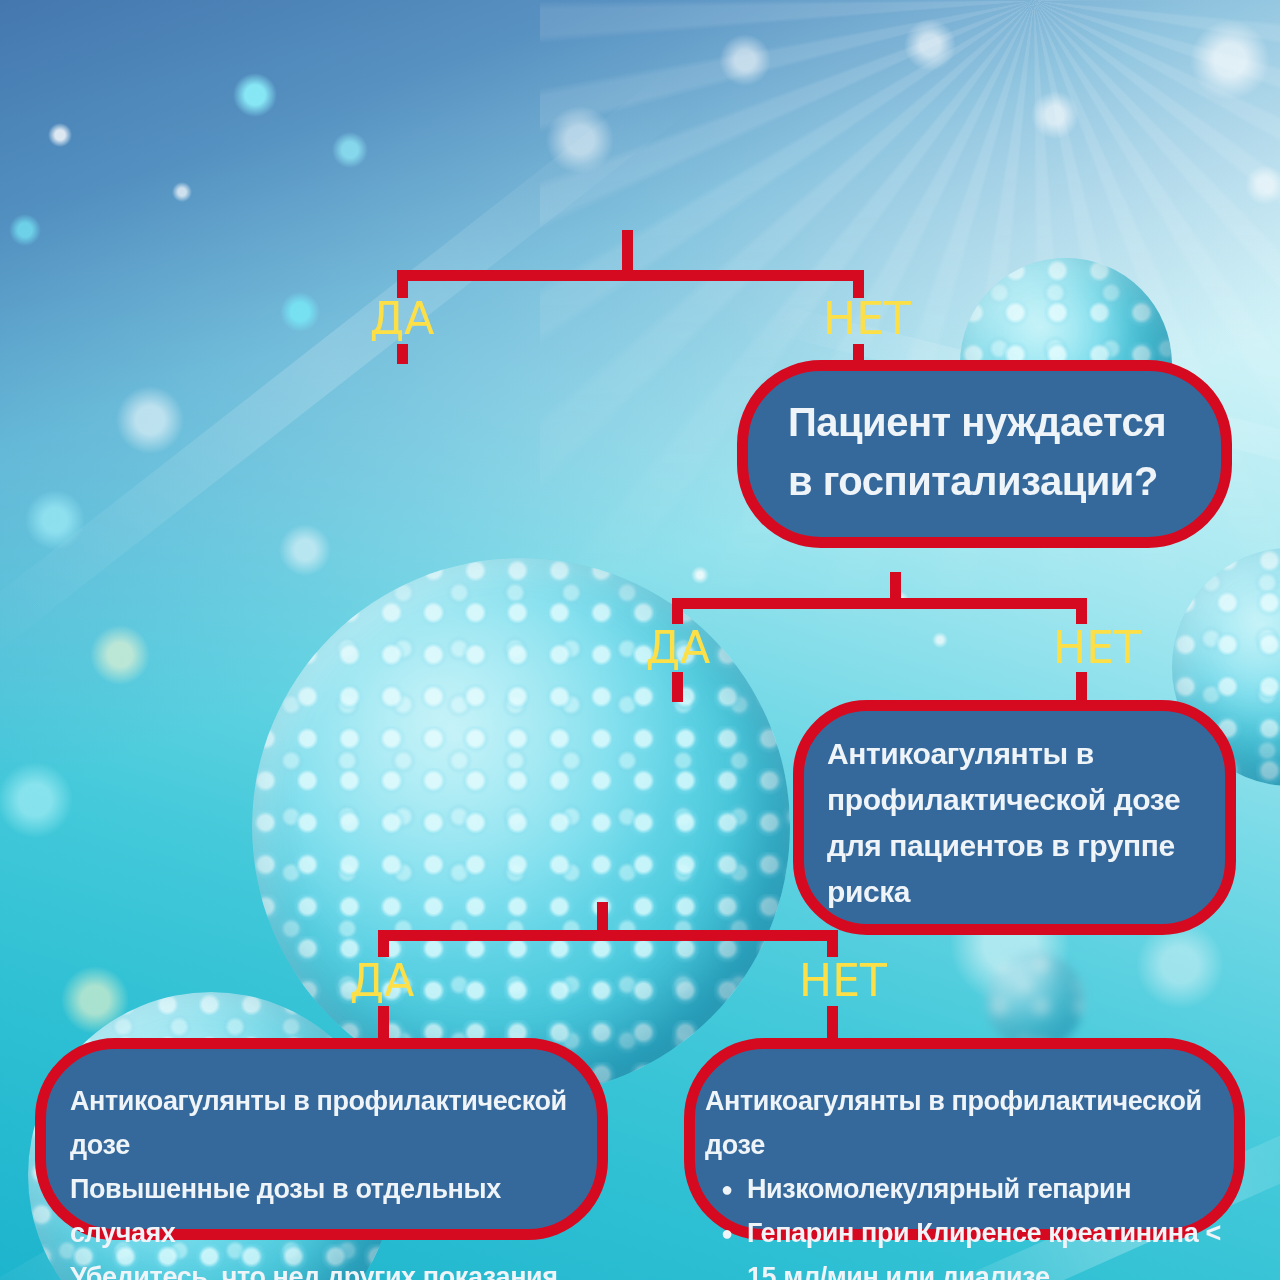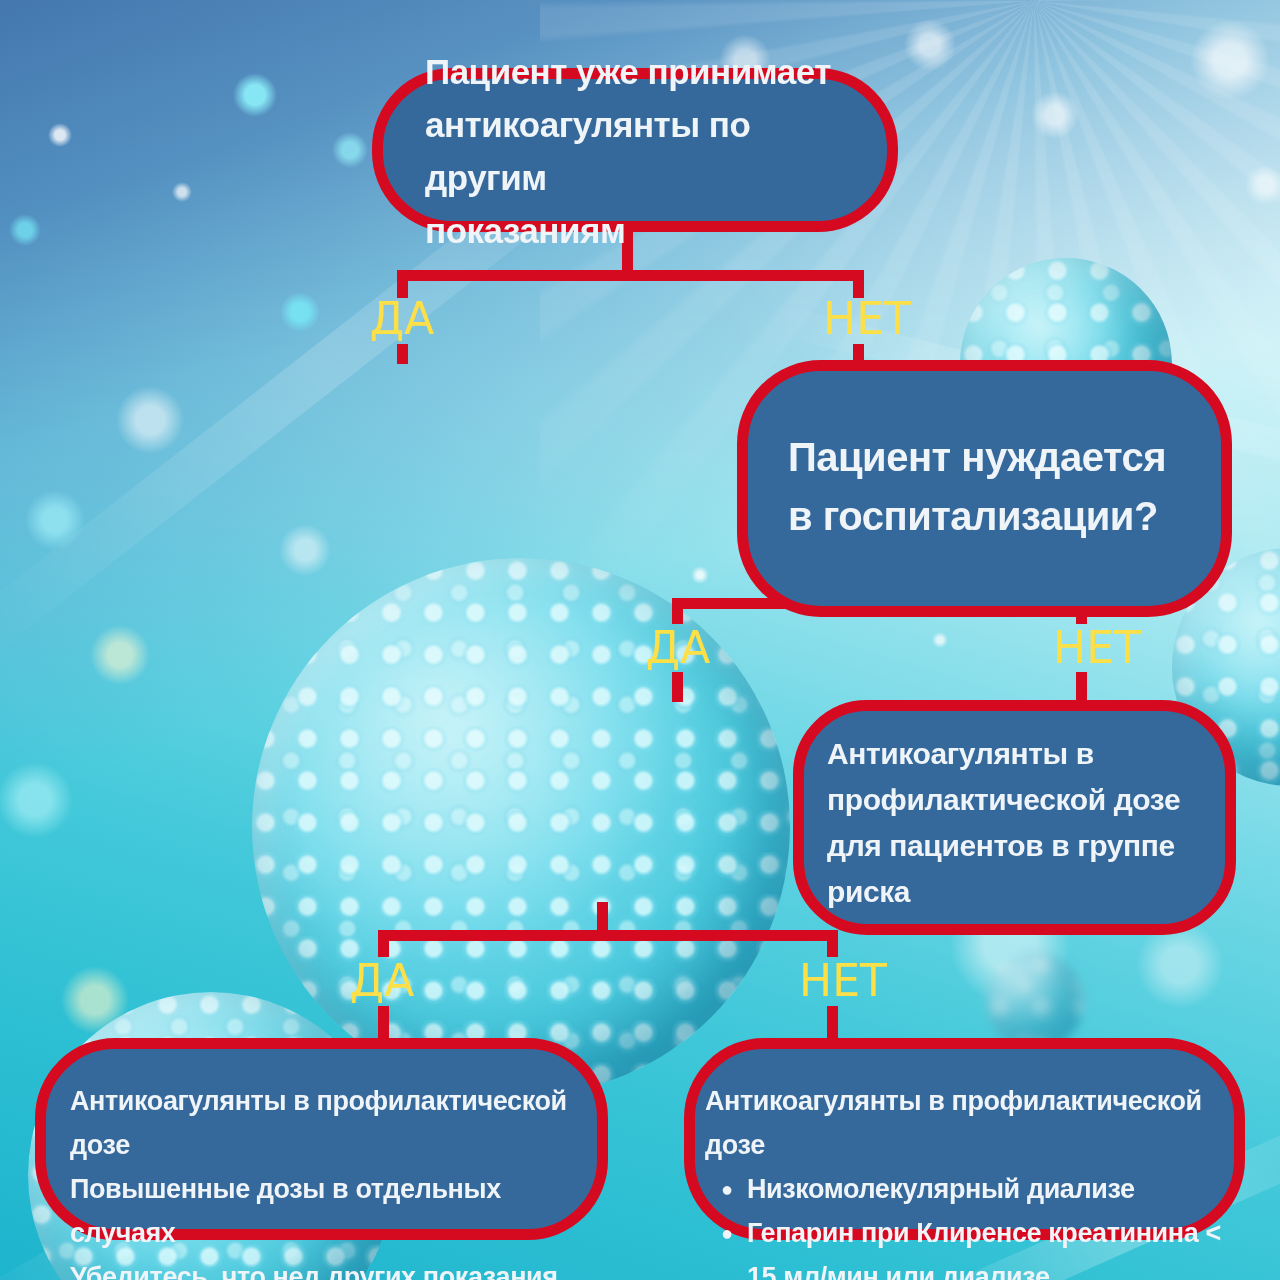--- a/index.html
+++ b/index.html
@@ -83,21 +83,21 @@
   .branch-label{
     position:absolute;font-family:"DejaVu Sans",sans-serif;font-size:44px;font-weight:400;
     color:#fde047;text-align:center;line-height:52px;
   }
   .n-root{left:372px;top:68px;width:526px;height:164px;border-radius:80px;
     font-size:35px;line-height:53px;font-weight:700;letter-spacing:-.5px;
     display:flex;align-items:center;padding:2px 6px 0 42px;}
   .n-continue{left:46px;top:360px;width:655px;height:212px;border-radius:74px;
     font-size:27px;line-height:40px;font-weight:700;letter-spacing:-.3px;
     padding:20px 6px 0 26px;}
-  .n-hosp{left:737px;top:360px;width:495px;height:257px;border-radius:84px;
+  .n-hosp{left:737px;top:360px;width:495px;height:188px;border-radius:84px;
     font-size:40px;line-height:59px;font-weight:700;letter-spacing:-.5px;
     display:flex;align-items:center;padding:0 4px 4px 40px;}
   .n-icu{left:455px;top:700px;width:307px;height:205px;border-radius:74px;
     font-size:40px;line-height:59px;font-weight:700;letter-spacing:-.5px;
     display:flex;align-items:center;padding:0 4px 0 32px;}
   .n-risk{left:793px;top:700px;width:443px;height:235px;border-radius:74px;
     font-size:30px;line-height:46px;font-weight:700;letter-spacing:-.4px;
     padding:20px 4px 0 23px;}
   .n-icuyes{left:35px;top:1038px;width:573px;height:202px;border-radius:80px;
     font-size:27px;line-height:44px;font-weight:700;letter-spacing:-.4px;
@@ -147,25 +147,20 @@
 
   <div class="wire" style="left:597px;top:902px;width:11px;height:34px;"></div>
   <div class="wire" style="left:378px;top:930px;width:460px;height:11px;"></div>
   <div class="wire" style="left:378px;top:941px;width:11px;height:16px;"></div>
   <div class="wire" style="left:378px;top:1006px;width:11px;height:34px;"></div>
   <div class="wire" style="left:827px;top:941px;width:11px;height:16px;"></div>
   <div class="wire" style="left:827px;top:1006px;width:11px;height:34px;"></div>
   <div class="branch-label" style="left:332px;top:955px;width:100px;">ДА</div>
   <div class="branch-label" style="left:783px;top:955px;width:120px;">НЕТ</div>
 
-  <div class="node n-root">
-    <div class="preline">Пациент уже принимает
-антикоагулянты по другим
-показаниям</div>
-  </div>
 
 
   <div class="node n-hosp">
     <div class="preline">Пациент нуждается
 в госпитализации?</div>
   </div>
 
 
   <div class="node n-risk">
     <div class="preline">Антикоагулянты в
@@ -177,19 +172,19 @@
   <div class="node n-icuyes">
     <div class="preline">Антикоагулянты в профилактической дозе
 Повышенные дозы в отдельных случаях
 Убедитесь, что нед других показания для
 повышения дозы антикоагулянтов</div>
   </div>
 
   <div class="node n-icuno">
     <div>Антикоагулянты в профилактической дозе</div>
     <ul>
-      <li>Низкомолекулярный диализе</li>
+      <li>Низкомолекулярный гепарин</li>
       <li>Гепарин при Клиренсе креатинина &lt;
 15 мл/мин или диализе</li>
     </ul>
   </div>
 
 </div>
 
 </body></html>

